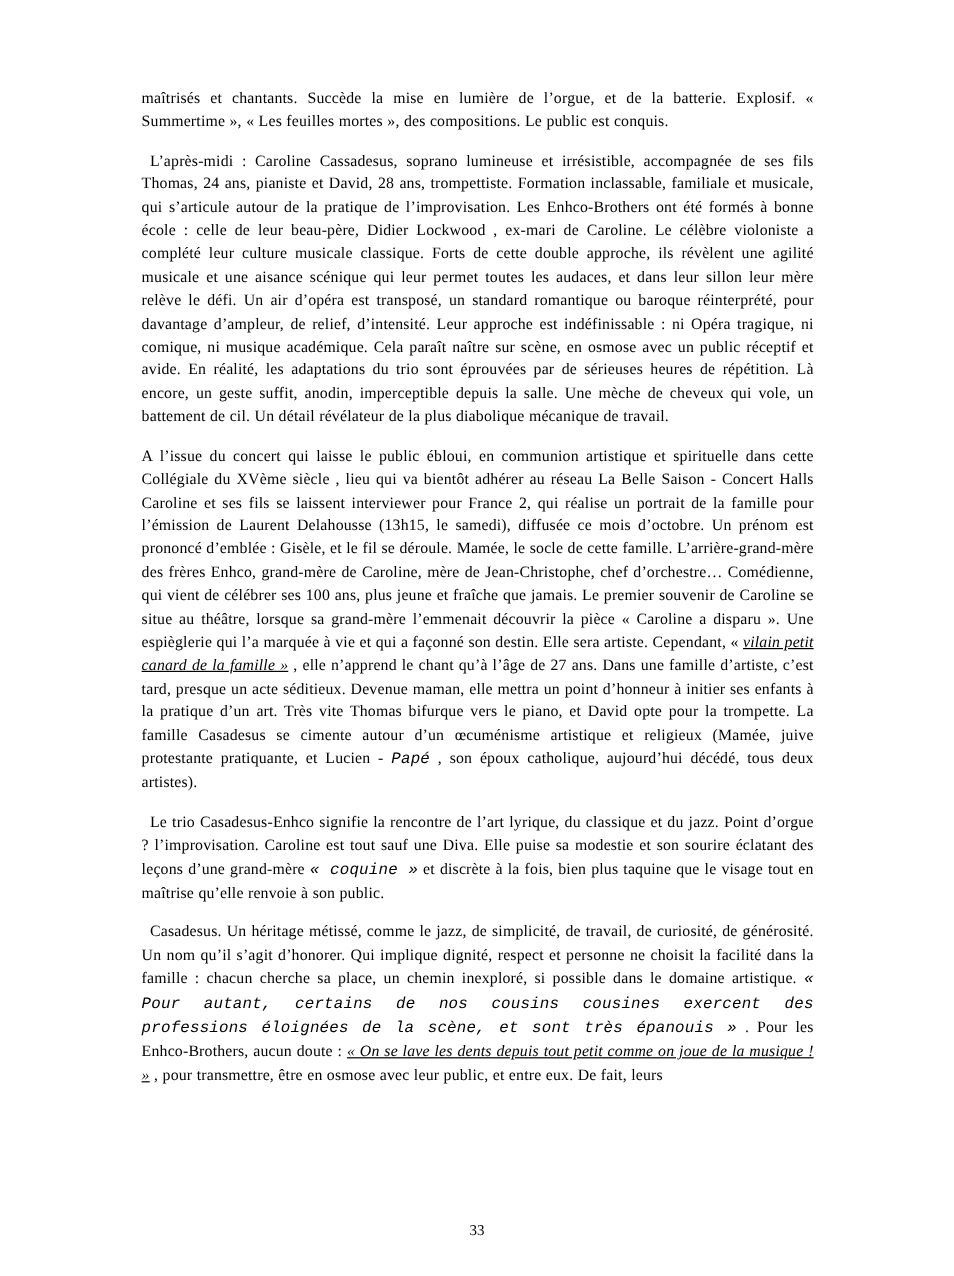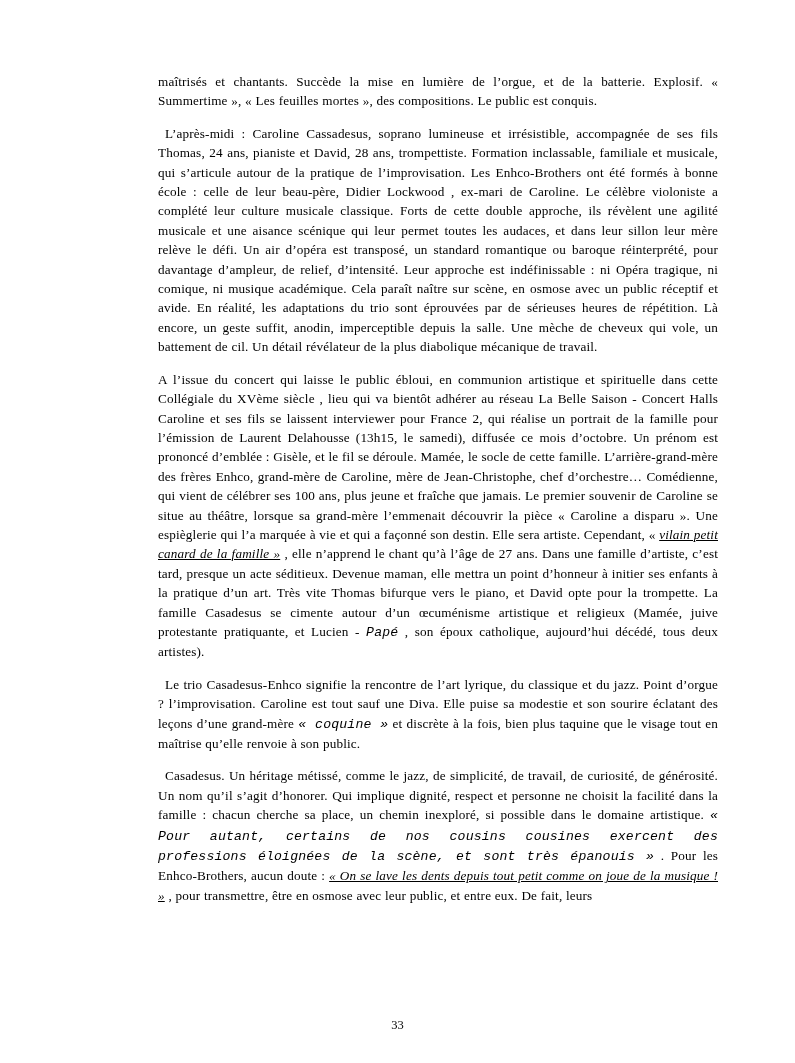--- a/index.html
+++ b/index.html
@@ -21,21 +21,20 @@
     top: 0;
     width: 795px;
     height: 1063px;
     background: #ffffff;
   }
   .content {
     position: absolute;
     left: 118px;
     top: 72px;
     width: 560px;
-    margin-left: 40px;
   }
   p.para {
     margin: 0 0 13px 0;
     font-size: 13.2px;
     line-height: 19.4px;
     text-align: justify;
     text-justify: inter-word;
     letter-spacing: 0.15px;
     word-spacing: 0.2px;
   }

